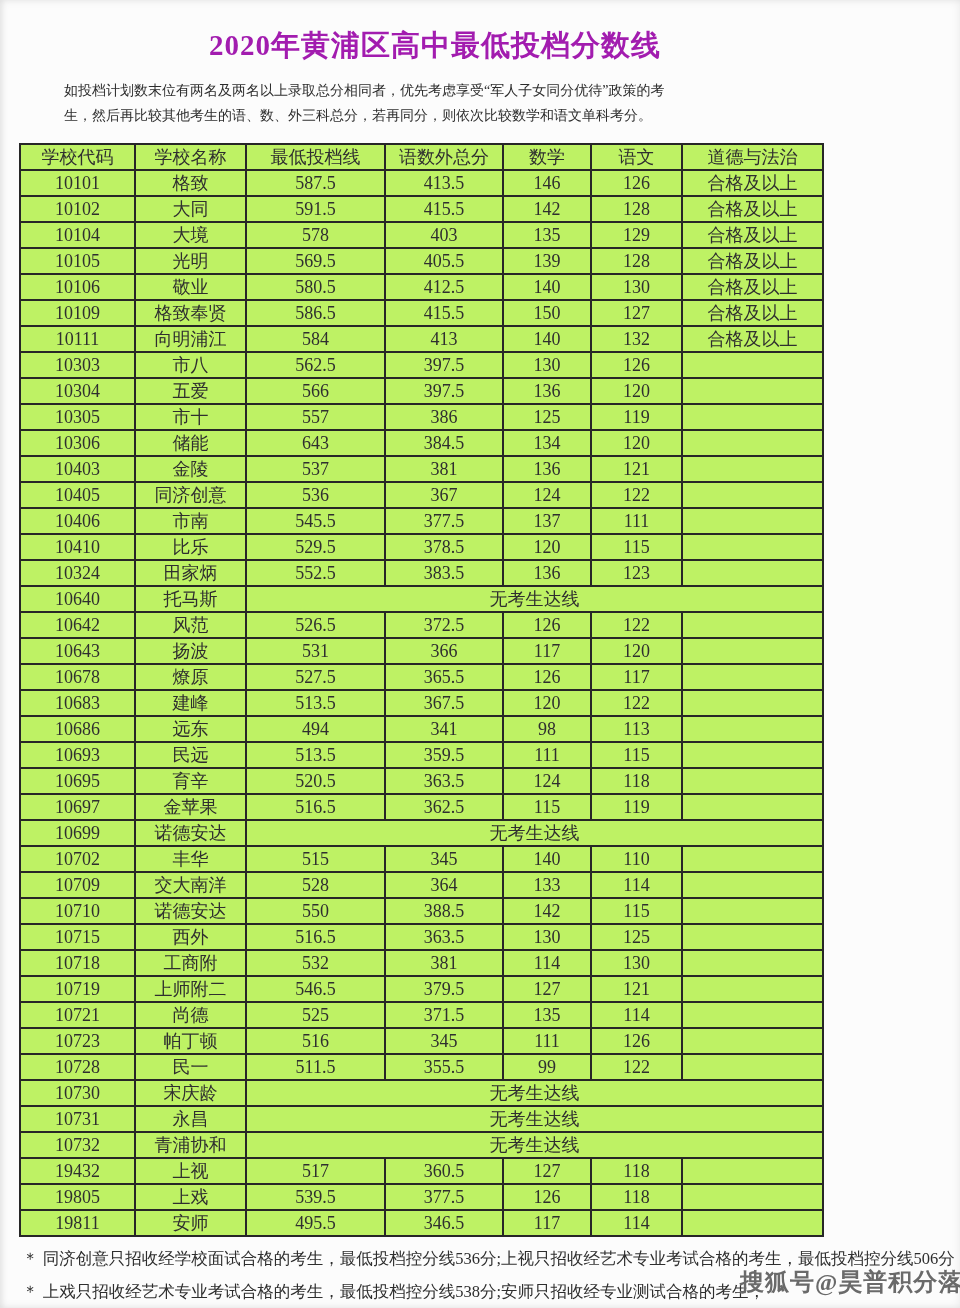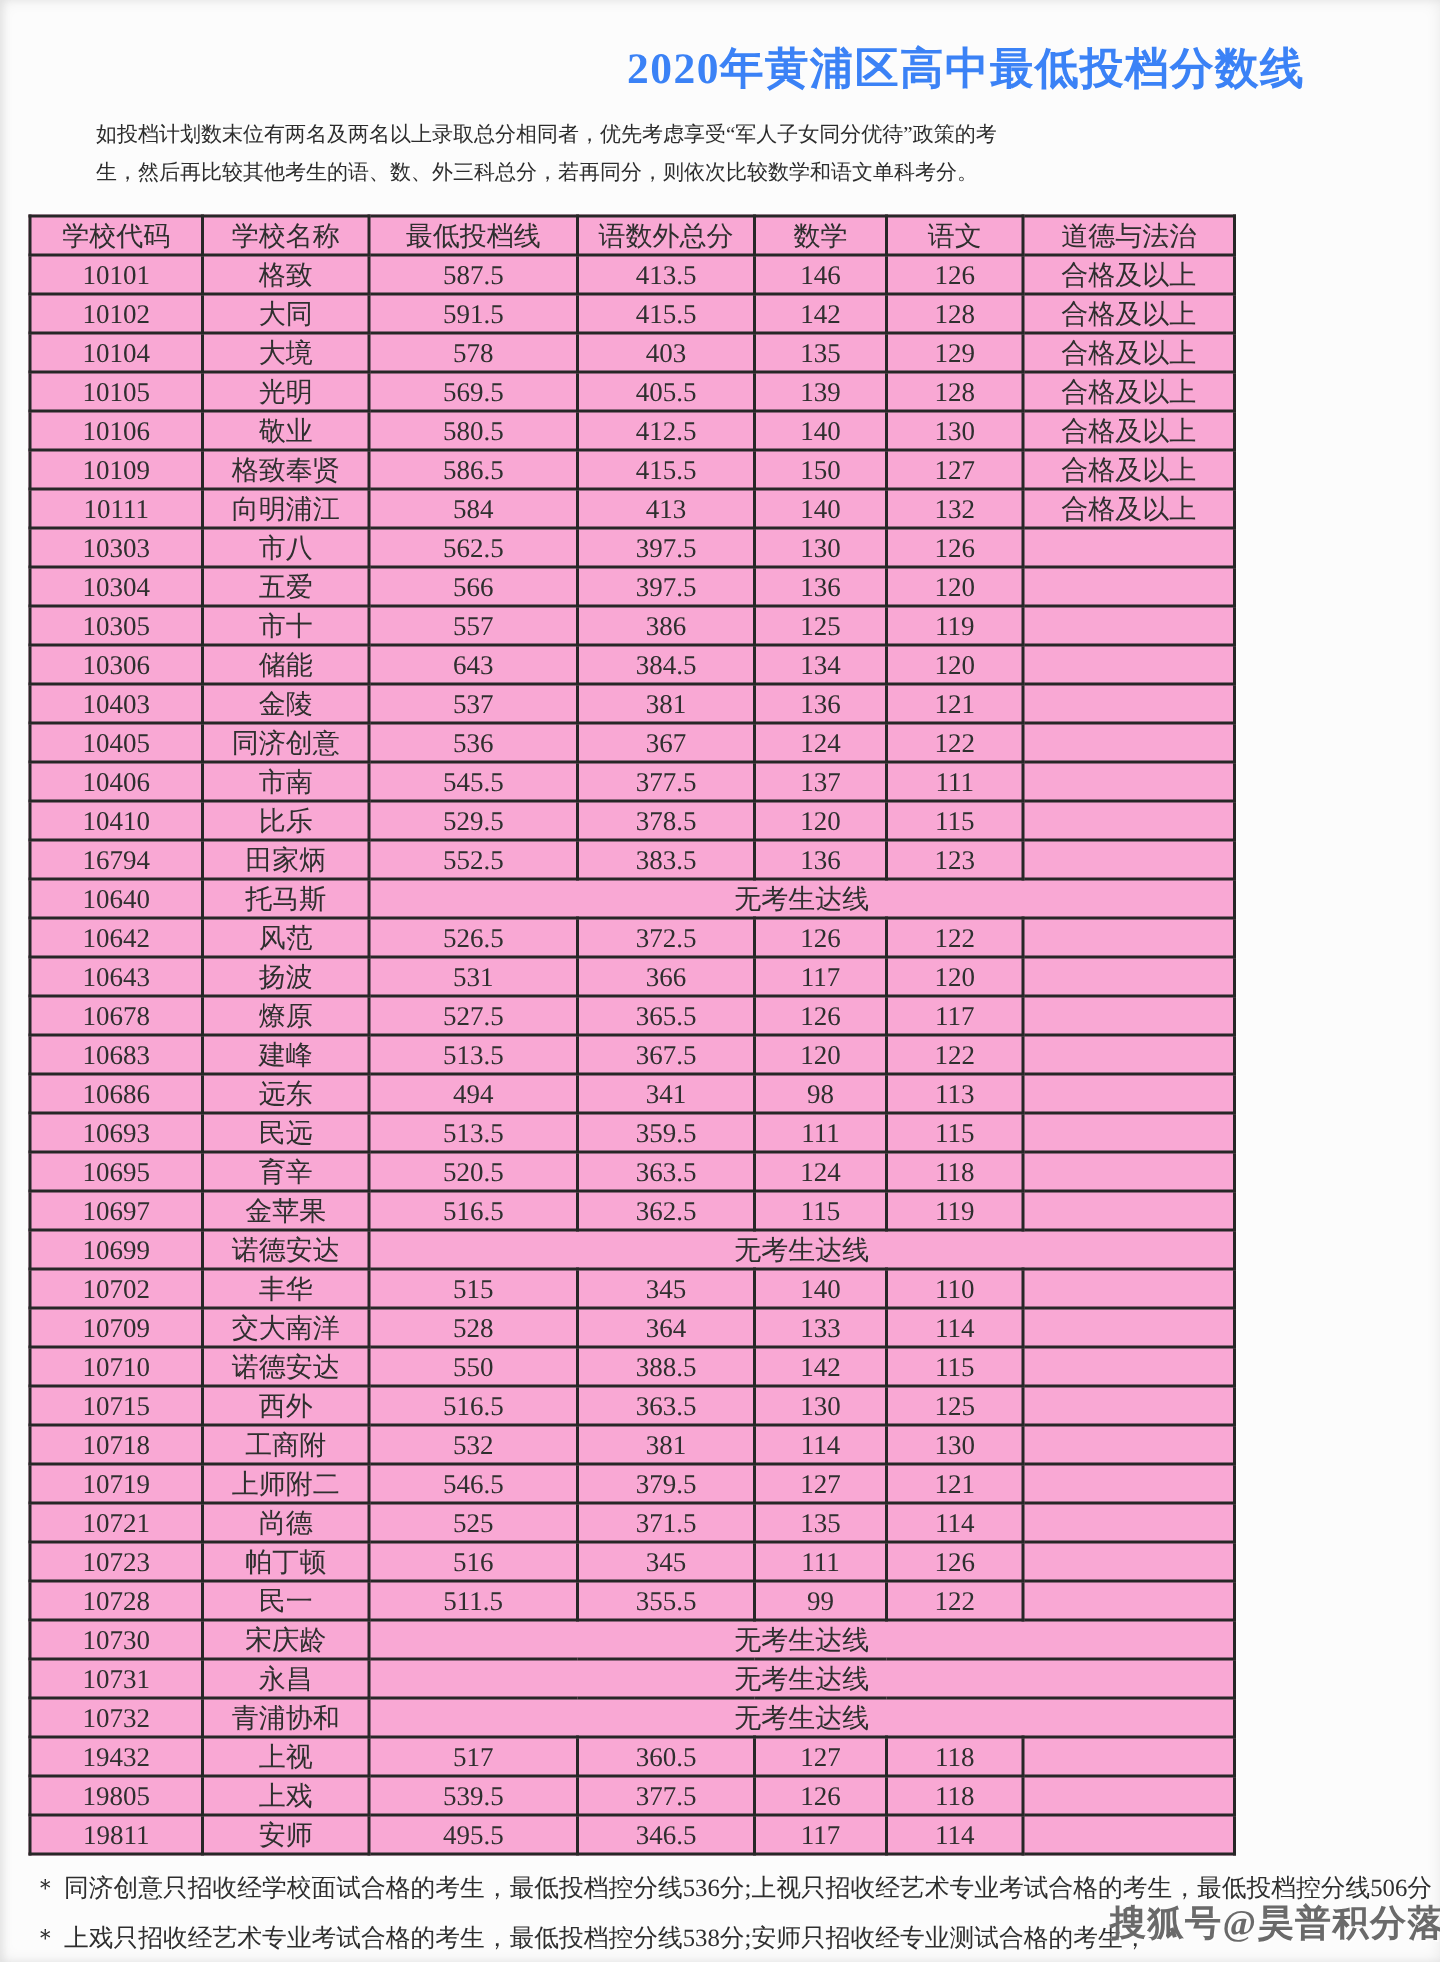--- a/index.html
+++ b/index.html
@@ -15,45 +15,45 @@
     background: #fcfcfc;
     overflow: hidden;
     box-shadow: inset 0 0 10px rgba(0,0,0,0.08), inset 3px 0 5px rgba(0,0,0,0.05);
     color: #303030;
   }
   .doc-title {
     position: absolute;
     top: 26px;
     left: 0;
     width: 870px;
-    text-align: right;
+    text-align: center;
     font-size: 29px;
     font-weight: bold;
     letter-spacing: 1px;
-    color: #3b82f6;
+    color: #a21caf;
   }
   .notice {
     position: absolute;
     top: 79px;
     left: 24px;
     width: 920px;
     font-size: 14px;
     line-height: 24.5px;
     color: #2c2c2c;
     margin-left: 40px;
   }
   .notice-line { white-space: nowrap; }
   table.score-table {
     position: absolute;
     top: 143px;
     left: 19px;
     width: 803px;
     border-collapse: collapse;
     table-layout: fixed;
-    background: #f9a8d4;
+    background: #bef264;
   }
   table.score-table th,
   table.score-table td {
     border: 2px solid #272727;
     padding: 0;
     height: 22.7px;
     text-align: center;
     vertical-align: middle;
     font-size: 18px;
     font-weight: normal;
@@ -253,21 +253,21 @@
         <tr>
           <td>10410</td>
           <td>比乐</td>
           <td>529.5</td>
           <td>378.5</td>
           <td>120</td>
           <td>115</td>
           <td></td>
         </tr>
         <tr>
-          <td>16794</td>
+          <td>10324</td>
           <td>田家炳</td>
           <td>552.5</td>
           <td>383.5</td>
           <td>136</td>
           <td>123</td>
           <td></td>
         </tr>
         <tr>
           <td>10640</td>
           <td>托马斯</td>

